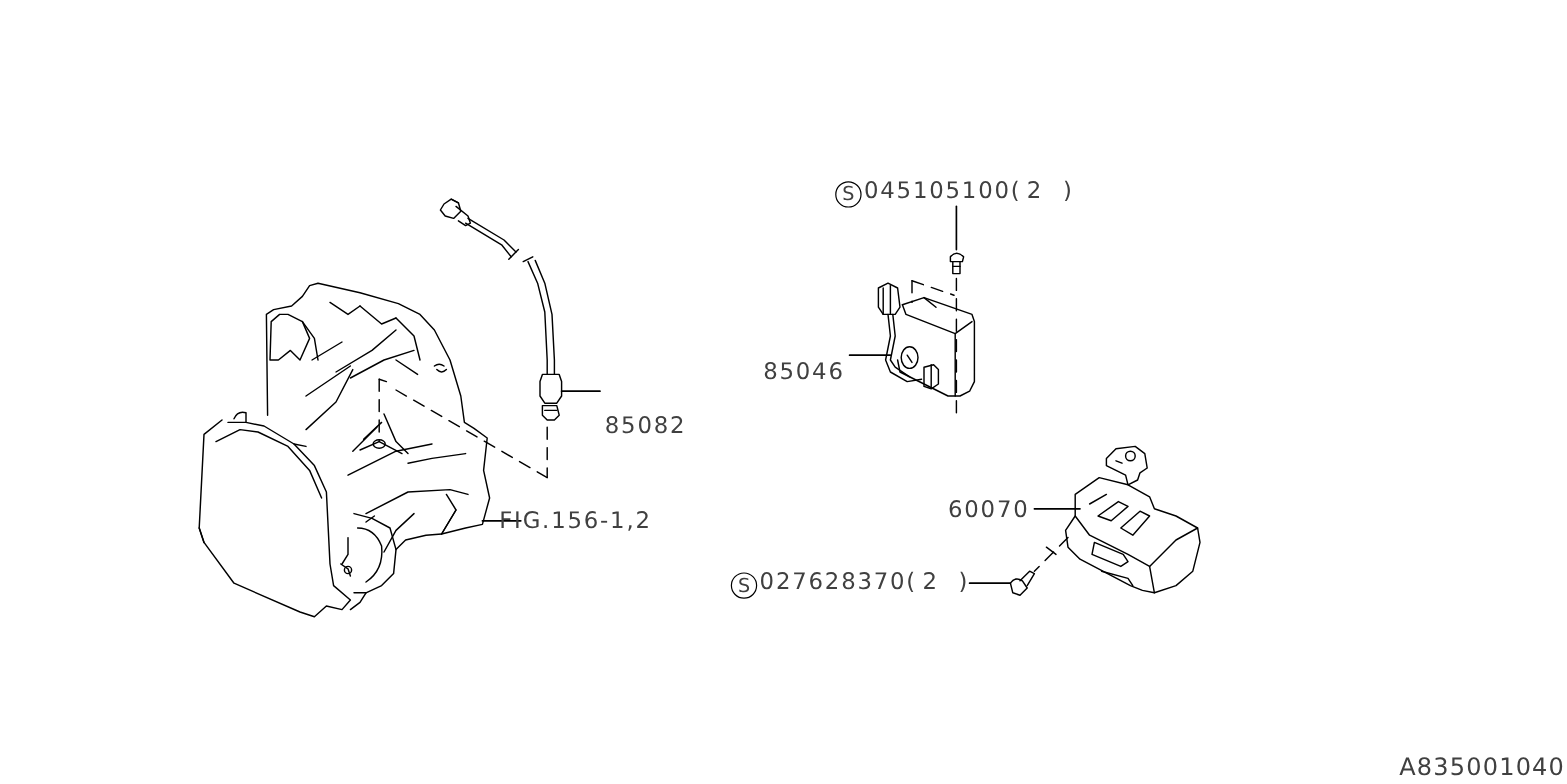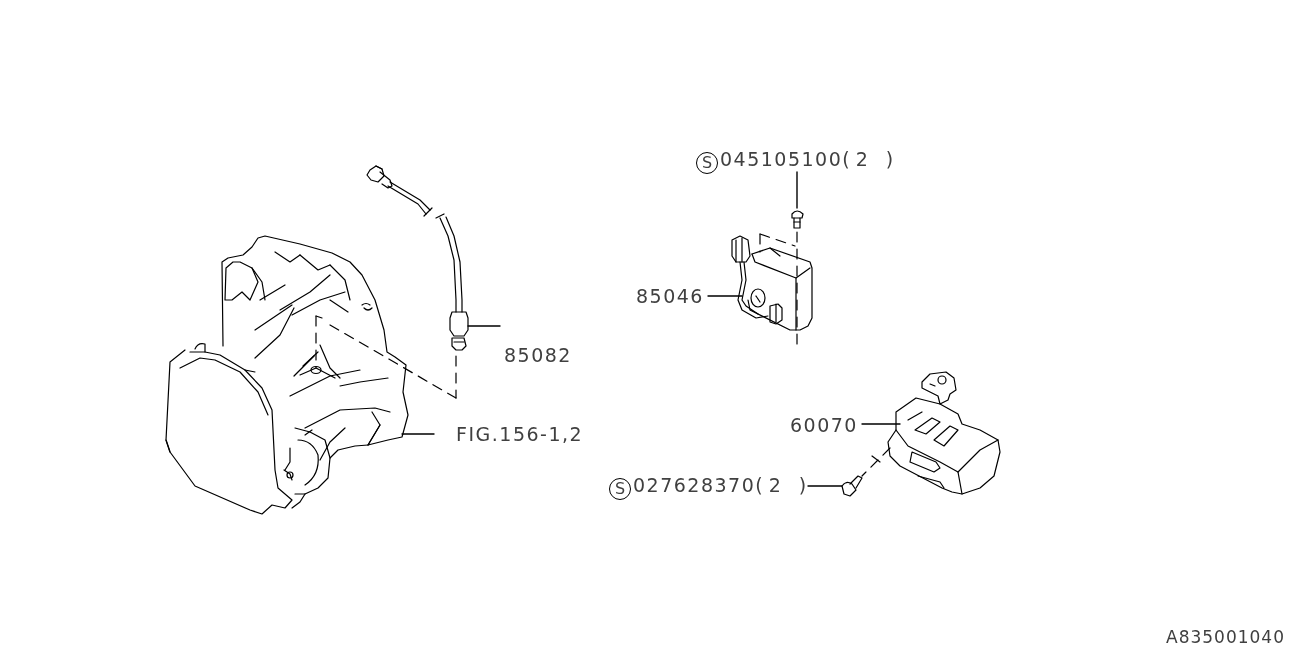--- a/index.html
+++ b/index.html
@@ -1,21 +1,21 @@
 <!DOCTYPE html>
 <html><head>
 <meta charset="utf-8">
 <style>
   html, body { margin: 0; padding: 0; background: #ffffff; }
   body { width: 1306px; height: 653px; position: relative; overflow: hidden; font-family: "DejaVu Sans Mono", "Liberation Mono", monospace; }
   #canvas { position: absolute; left: 0; top: 0; width: 1306px; height: 653px; }
   .lbl { position: absolute; font-family: "DejaVu Sans", "Liberation Sans", sans-serif; font-size: 19px; color: #404040; letter-spacing: 1.5px; white-space: nowrap; line-height: 1; font-weight: normal; }
   .circle-s { display: inline-block; width: 20px; height: 20px; border: 1.3px solid #000; border-radius: 50%; text-align: center; line-height: 20px; font-size: 16px; letter-spacing: 0; margin-right: 2px; vertical-align: -2px; }
   .qty { letter-spacing: 6px; }
-  .ref { font-size: 17px; letter-spacing: 1px; }
+  .ref { font-size: 20px; letter-spacing: 1px; }
   svg path, svg line, svg ellipse, svg rect, svg polyline, svg circle { fill: none; stroke: #000; stroke-width: 1.2; stroke-linecap: round; stroke-linejoin: round; }
   .dash { stroke-dasharray: 10 7; }
   .lead { stroke-width: 1.4; }
 </style>
 </head>
 <body>
 
 <svg id="canvas" viewBox="0 0 1306 653" xmlns="http://www.w3.org/2000/svg">
 
   <g>
@@ -140,25 +140,25 @@
     <path d="M842 486 Q846 480 852 484 L856 490 L850 496 L844 494 Z"></path>
     <path d="M850 484 L858 476 L862 478 L856 488"></path>
     <line class="lead" x1="808" y1="486" x2="842" y2="486"></line>
   </g>
 </svg>
 
 <div class="lbl" style="left:696px; top:150px;">
   <span class="circle-s">S</span><span>045105100</span><span class="qty">(2 )</span>
 </div>
 
-<div class="lbl" style="left:636px; top:287px;text-align:center;">85046</div>
+<div class="lbl" style="left:636px; top:301px;text-align:center;">85046</div>
 
 <div class="lbl" style="left:504px; top:318px;margin-top:28px;">85082</div>
 
 <div class="lbl" style="left:790px; top:416px;">60070</div>
 
-<div class="lbl" style="left:456px; top:425px;">FIG.156-1,2</div>
+<div class="lbl" style="left:416px; top:425px;">FIG.156-1,2</div>
 
 <div class="lbl" style="left:609px; top:476px;">
   <span class="circle-s">S</span><span>027628370</span><span class="qty">(2 )</span>
 </div>
 
 <div class="lbl ref" style="left:1166px; top:629px;">A835001040</div>
 
 </body></html>

